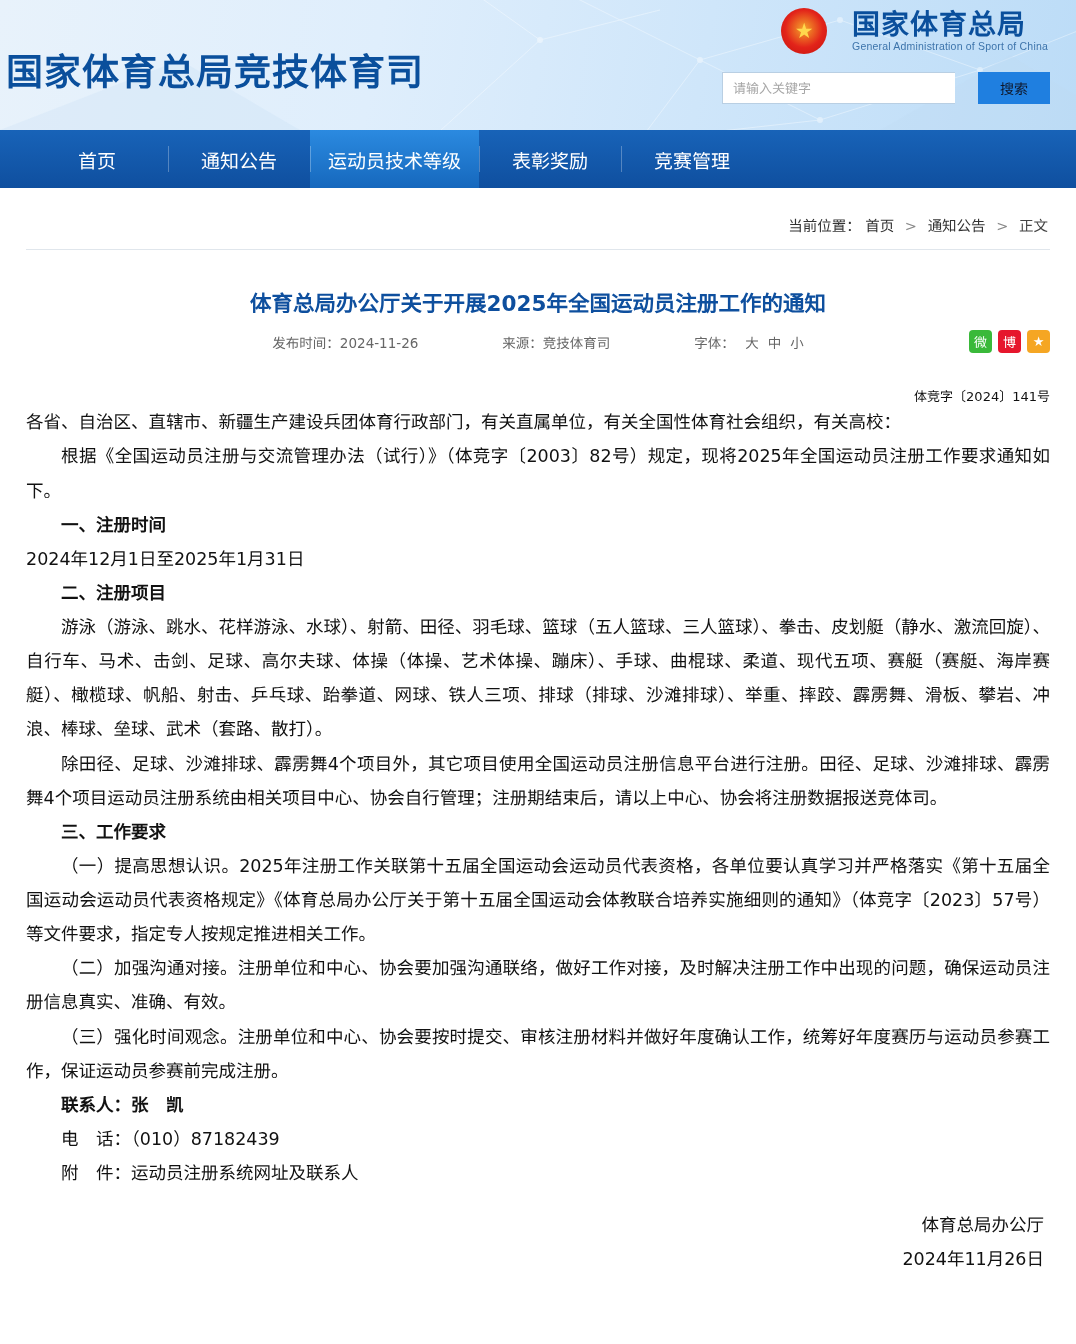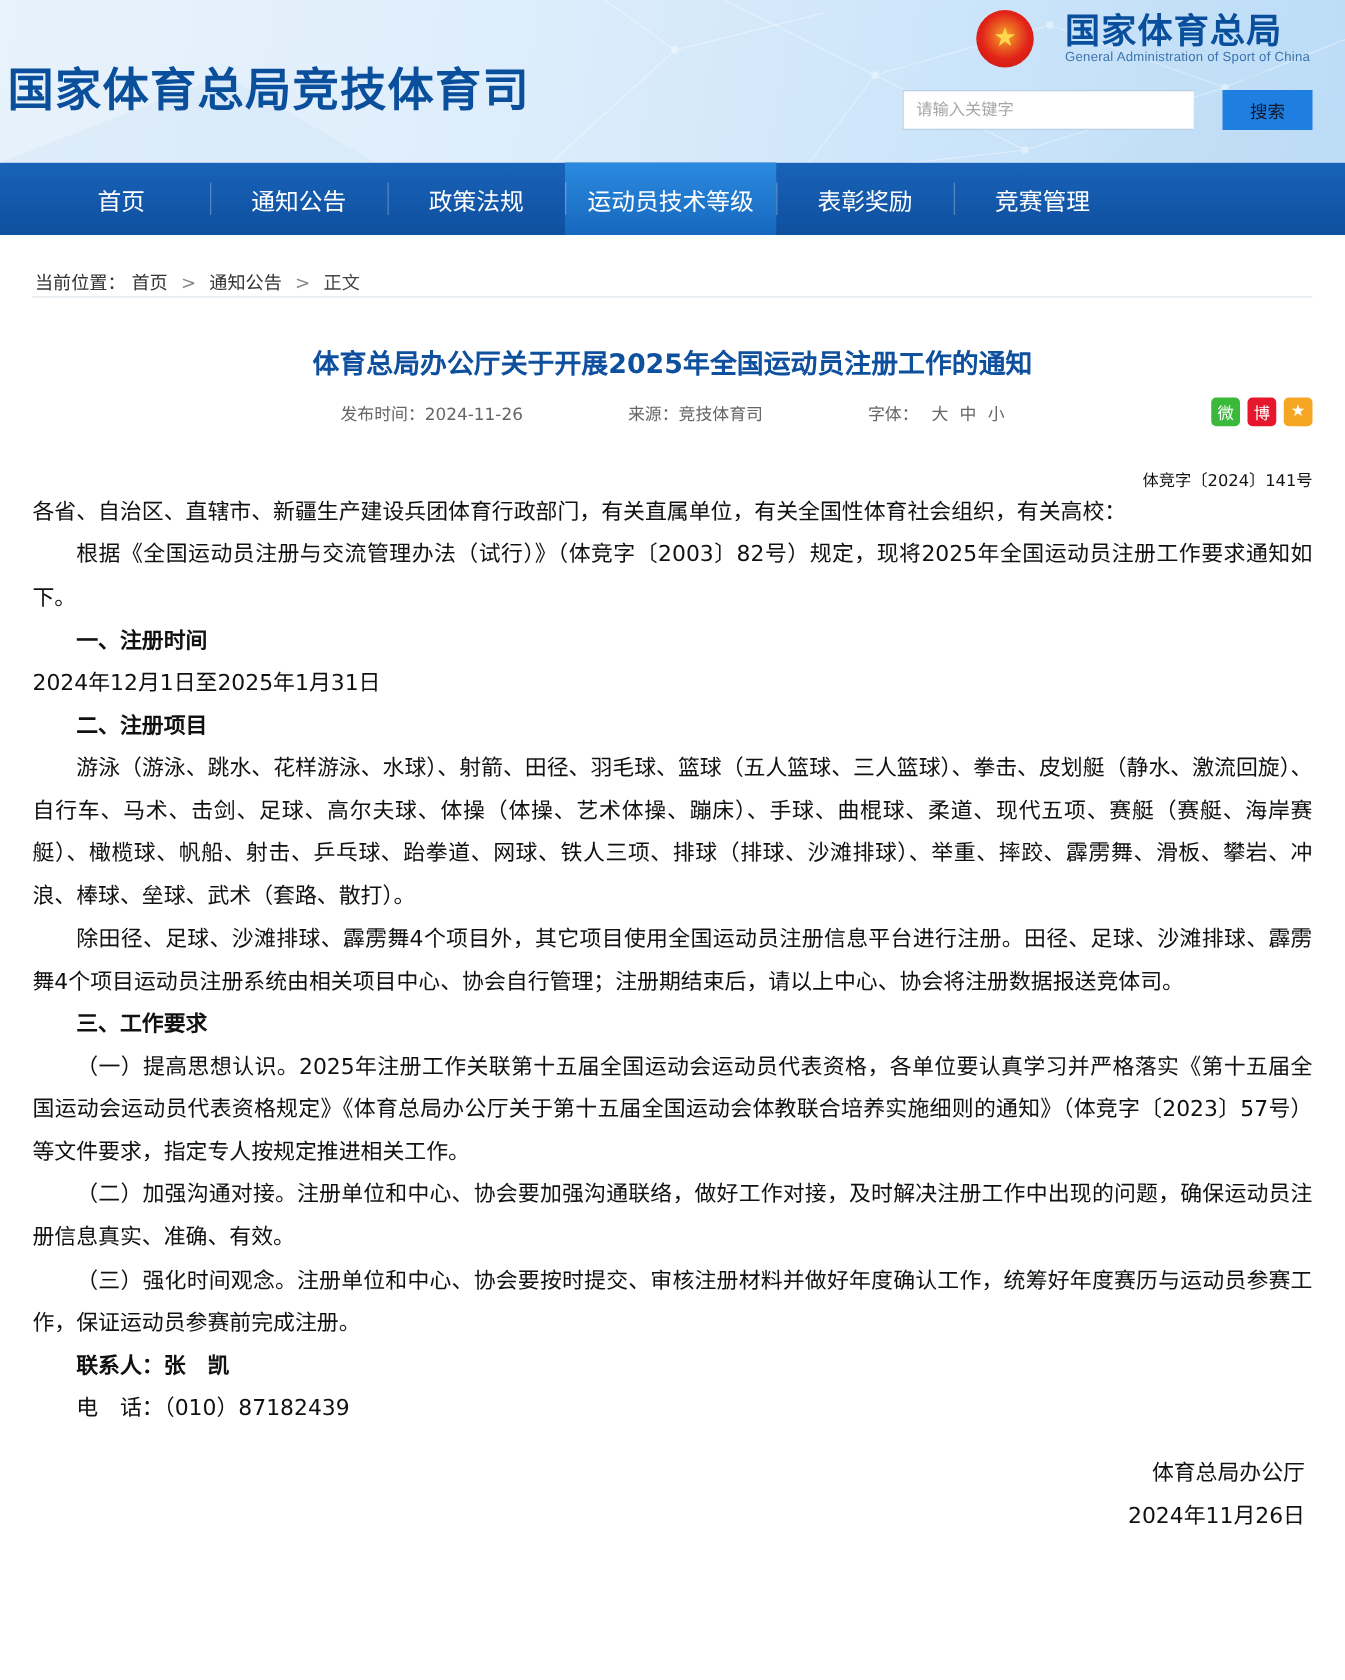--- a/index.html
+++ b/index.html
@@ -140,23 +140,24 @@
     background: linear-gradient(180deg, #2b8ae0 0%, #1668bd 100%);
   }
 
   
   .content {
     padding: 0 26px 30px 26px;
   }
   .breadcrumb {
     font-size: 14.5px;
     color: #444;
-    padding: 26px 2px 2px 2px;
+    padding: 26px 2px 14px 2px;
     border-bottom: 1px solid #e0e6ec;
     font-family: "DejaVu Sans", "Liberation Sans", sans-serif;
+    text-align: right;
   }
   .breadcrumb .crumb-label { color: #333; }
   .breadcrumb a { color: #333; text-decoration: none; cursor: pointer; }
   .breadcrumb .sep { color: #888; margin: 0 6px; }
 
   .article-title {
     text-align: center;
     font-size: 21.5px;
     font-weight: bold;
     color: #0e4f9e;
@@ -259,21 +260,20 @@
 
     <div class="search-box">
       <input class="search-input" type="text" placeholder="请输入关键字" style="">
       <button class="search-btn">搜索</button>
     </div>
   </div>
 
   <div class="nav">
     <div class="nav-item">首页</div>
     <div class="nav-item">通知公告</div>
-    <div class="nav-item">政策法规</div>
     <div class="nav-item active">运动员技术等级</div>
     <div class="nav-item">表彰奖励</div>
     <div class="nav-item">竞赛管理</div>
   </div>
 
   <div class="content">
 
     <div class="breadcrumb">
       <span class="crumb-label">当前位置：</span>
       <a>首页</a>
@@ -316,20 +316,21 @@
       <p>2024年12月1日至2025年1月31日</p>
       <p class="p-bold">二、注册项目</p>
       <p class="p-indent">游泳（游泳、跳水、花样游泳、水球）、射箭、田径、羽毛球、篮球（五人篮球、三人篮球）、拳击、皮划艇（静水、激流回旋）、自行车、马术、击剑、足球、高尔夫球、体操（体操、艺术体操、蹦床）、手球、曲棍球、柔道、现代五项、赛艇（赛艇、海岸赛艇）、橄榄球、帆船、射击、乒乓球、跆拳道、网球、铁人三项、排球（排球、沙滩排球）、举重、摔跤、霹雳舞、滑板、攀岩、冲浪、棒球、垒球、武术（套路、散打）。</p>
       <p class="p-indent">除田径、足球、沙滩排球、霹雳舞4个项目外，其它项目使用全国运动员注册信息平台进行注册。田径、足球、沙滩排球、霹雳舞4个项目运动员注册系统由相关项目中心、协会自行管理；注册期结束后，请以上中心、协会将注册数据报送竞体司。</p>
       <p class="p-bold">三、工作要求</p>
       <p class="p-indent">（一）提高思想认识。2025年注册工作关联第十五届全国运动会运动员代表资格，各单位要认真学习并严格落实《第十五届全国运动会运动员代表资格规定》《体育总局办公厅关于第十五届全国运动会体教联合培养实施细则的通知》（体竞字〔2023〕57号）等文件要求，指定专人按规定推进相关工作。</p>
       <p class="p-indent">（二）加强沟通对接。注册单位和中心、协会要加强沟通联络，做好工作对接，及时解决注册工作中出现的问题，确保运动员注册信息真实、准确、有效。</p>
       <p class="p-indent">（三）强化时间观念。注册单位和中心、协会要按时提交、审核注册材料并做好年度确认工作，统筹好年度赛历与运动员参赛工作，保证运动员参赛前完成注册。</p>
       <p class="p-bold">联系人：张　凯</p>
       <p class="p-indent">电　话：（010）87182439</p>
+      <p class="p-indent">附　件：运动员注册系统网址及联系人</p>
     </div>
 
     <div class="sign-block">
       <div>体育总局办公厅</div>
       <div>2024年11月26日</div>
     </div>
 
   </div>
 </div>
 

